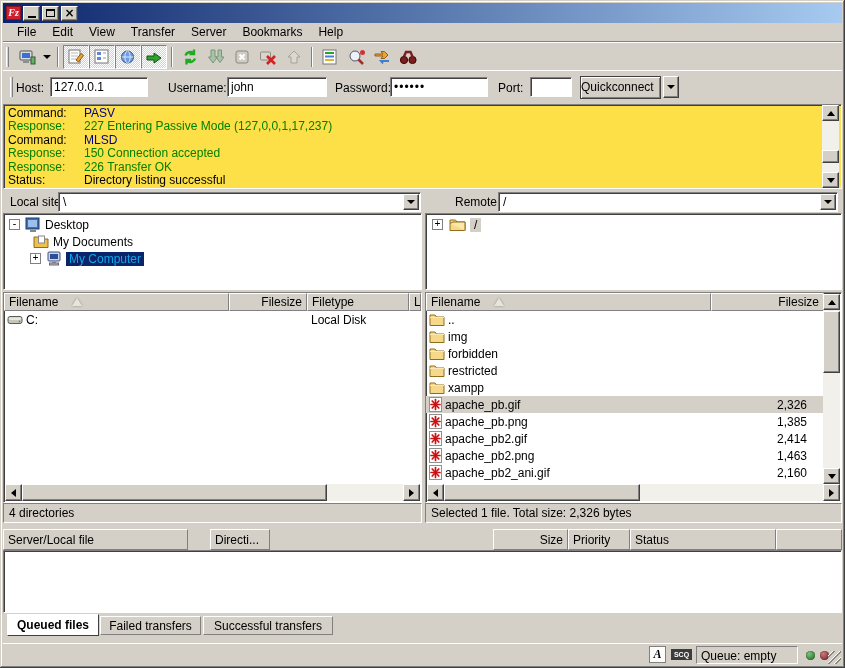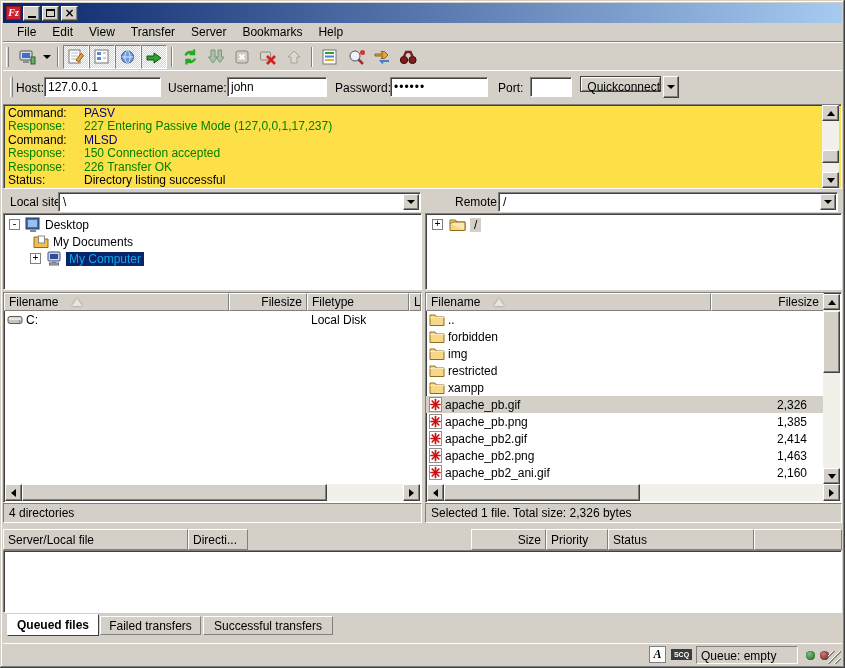--- a/index.html
+++ b/index.html
@@ -35,21 +35,21 @@
   .tb-btn{width:26px;height:24px;display:flex;align-items:center;justify-content:center;border:1px solid transparent;flex:0 0 auto;}
   .tb-btn.pressed{border-color:#808080 #fff #fff #808080;}
   .tb-btn.pressed .pad{display:flex;align-items:center;justify-content:center;width:22px;height:20px;}
   .tb-drop{width:13px;height:24px;display:flex;align-items:center;justify-content:center;flex:0 0 auto;}
   .arr-down{width:0;height:0;border-left:4px solid transparent;border-right:4px solid transparent;border-top:4px solid #000;}
   
   .qcbar{left:3px;top:70px;width:839px;height:34px;border-top:1px solid #fff;}
   .qcbar label{position:absolute;top:10px;}
   .field{position:absolute;top:6px;height:20px;background:#fff;border:1px solid;border-color:#808080 #fff #fff #808080;box-shadow:inset 1px 1px 0 #404040;
     font:12px "Liberation Sans",sans-serif;padding:0 3px;}
-  .qc-btn{position:absolute;left:577px;top:5px;width:81px;height:16px;background:#d4d0c8;text-align:right;line-height:20px;
+  .qc-btn{position:absolute;left:577px;top:5px;width:81px;height:23px;background:#d4d0c8;text-align:left;line-height:20px;
     border:1px solid #404040;box-shadow:inset 1px 1px 0 #fff,inset -1px -1px 0 #808080;}
   .qc-drop{position:absolute;left:660px;top:5px;width:16px;height:22px;display:flex;align-items:center;justify-content:center;}
   
   .log{left:3px;top:104px;width:839px;height:85px;background:#fde047;padding:2px 20px 0 4px;line-height:13.4px;white-space:nowrap;overflow:hidden;}
   .log-line .lab{display:inline-block;width:76px;}
   .log-line.command .lab{color:#000;} .log-line.command .val{color:#000080;}
   .log-line.response .lab,.log-line.response .val{color:#008000;}
   .log-line.status .lab,.log-line.status .val{color:#000;}
   
   .vscroll{position:absolute;width:17px;}
@@ -281,21 +281,21 @@
             <circle cx="13.5" cy="12" r="3.6" fill="#7a1f1f" stroke="#400"></circle>
             <path d="M5 8.5 L7 4 h4.5 l2 4.5" fill="none" stroke="#7a1f1f" stroke-width="2.4"></path>
           </svg>
         </span>
       </span>
   </div>
 
   <div class="abs qcbar">
     <span class="grip-v abs" style="left:4px;top:6px;"></span>
     <label style="left:13px;">Host:</label>
-    <input class="field" style="left: 41px; width: 117px;" value="127.0.0.1">
+    <input class="field" style="left: 47px; width: 98px;" value="127.0.0.1">
     <label style="left:165px;">Username:</label>
     <input class="field" style="left: 224px; width: 100px;" value="john">
     <label style="left:332px;">Password:</label>
     <input class="field" style="left: 387px; width: 98px; letter-spacing: 1px;" value="••••••">
     <label style="left:495px;">Port:</label>
     <input class="field" style="left: 527px; width: 42px;" value="">
     <span class="qc-btn">Quickconnect</span>
     <span class="qc-drop raised">
         <span class="arr-down"></span>
       </span>
@@ -480,35 +480,35 @@
 
         <div class="lrow">
           <span class="cname" style="width:285px;">
             <span class="ico">
               <svg width="16" height="13">
                 <path d="M1 2 h5 l1.5 2 H15 v8.5 H1 Z" fill="#f6d88a" stroke="#8f6d1d"></path>
                 <path d="M1 4.5 h14" stroke="#fbe7b2"></path>
               </svg>
             </span>
 
-            <span>forbidden</span>
+            <span>img</span>
           </span>
           <span class="csize" style="width:100px;"></span>
         </div>
 
         <div class="lrow">
           <span class="cname" style="width:285px;">
             <span class="ico">
               <svg width="16" height="13">
                 <path d="M1 2 h5 l1.5 2 H15 v8.5 H1 Z" fill="#f6d88a" stroke="#8f6d1d"></path>
                 <path d="M1 4.5 h14" stroke="#fbe7b2"></path>
               </svg>
             </span>
 
-            <span>img</span>
+            <span>forbidden</span>
           </span>
           <span class="csize" style="width:100px;"></span>
         </div>
 
         <div class="lrow">
           <span class="cname" style="width:285px;">
             <span class="ico">
               <svg width="16" height="13">
                 <path d="M1 2 h5 l1.5 2 H15 v8.5 H1 Z" fill="#f6d88a" stroke="#8f6d1d"></path>
                 <path d="M1 4.5 h14" stroke="#fbe7b2"></path>
@@ -651,21 +651,21 @@
     </div>
   </div>
 
   <div class="abs statline" style="left:3px;top:503px;width:419px;height:20px;">4 directories</div>
   <div class="abs statline" style="left:425px;top:503px;width:417px;height:20px;">Selected 1 file. Total size: 2,326 bytes</div>
 
   <div class="abs lheader" style="left:3px;top:529px;width:839px;height:21px;">
     <span class="hcell" style="width:185px;">
         <span>Server/Local file</span>
       </span>
-    <span class="hcell" style="width:60px;">
+    <span class="hcell" style="width:60px;margin-left:22px;">
         <span>Directi...</span>
       </span>
     <span class="hcell" style="width:223px;margin-top:44px;">
         <span>Remote file</span>
       </span>
     <span class="hcell" style="width:75px;justify-content:flex-end;">
         <span>Size</span>
       </span>
     <span class="hcell" style="width:62px;">
         <span>Priority</span>

